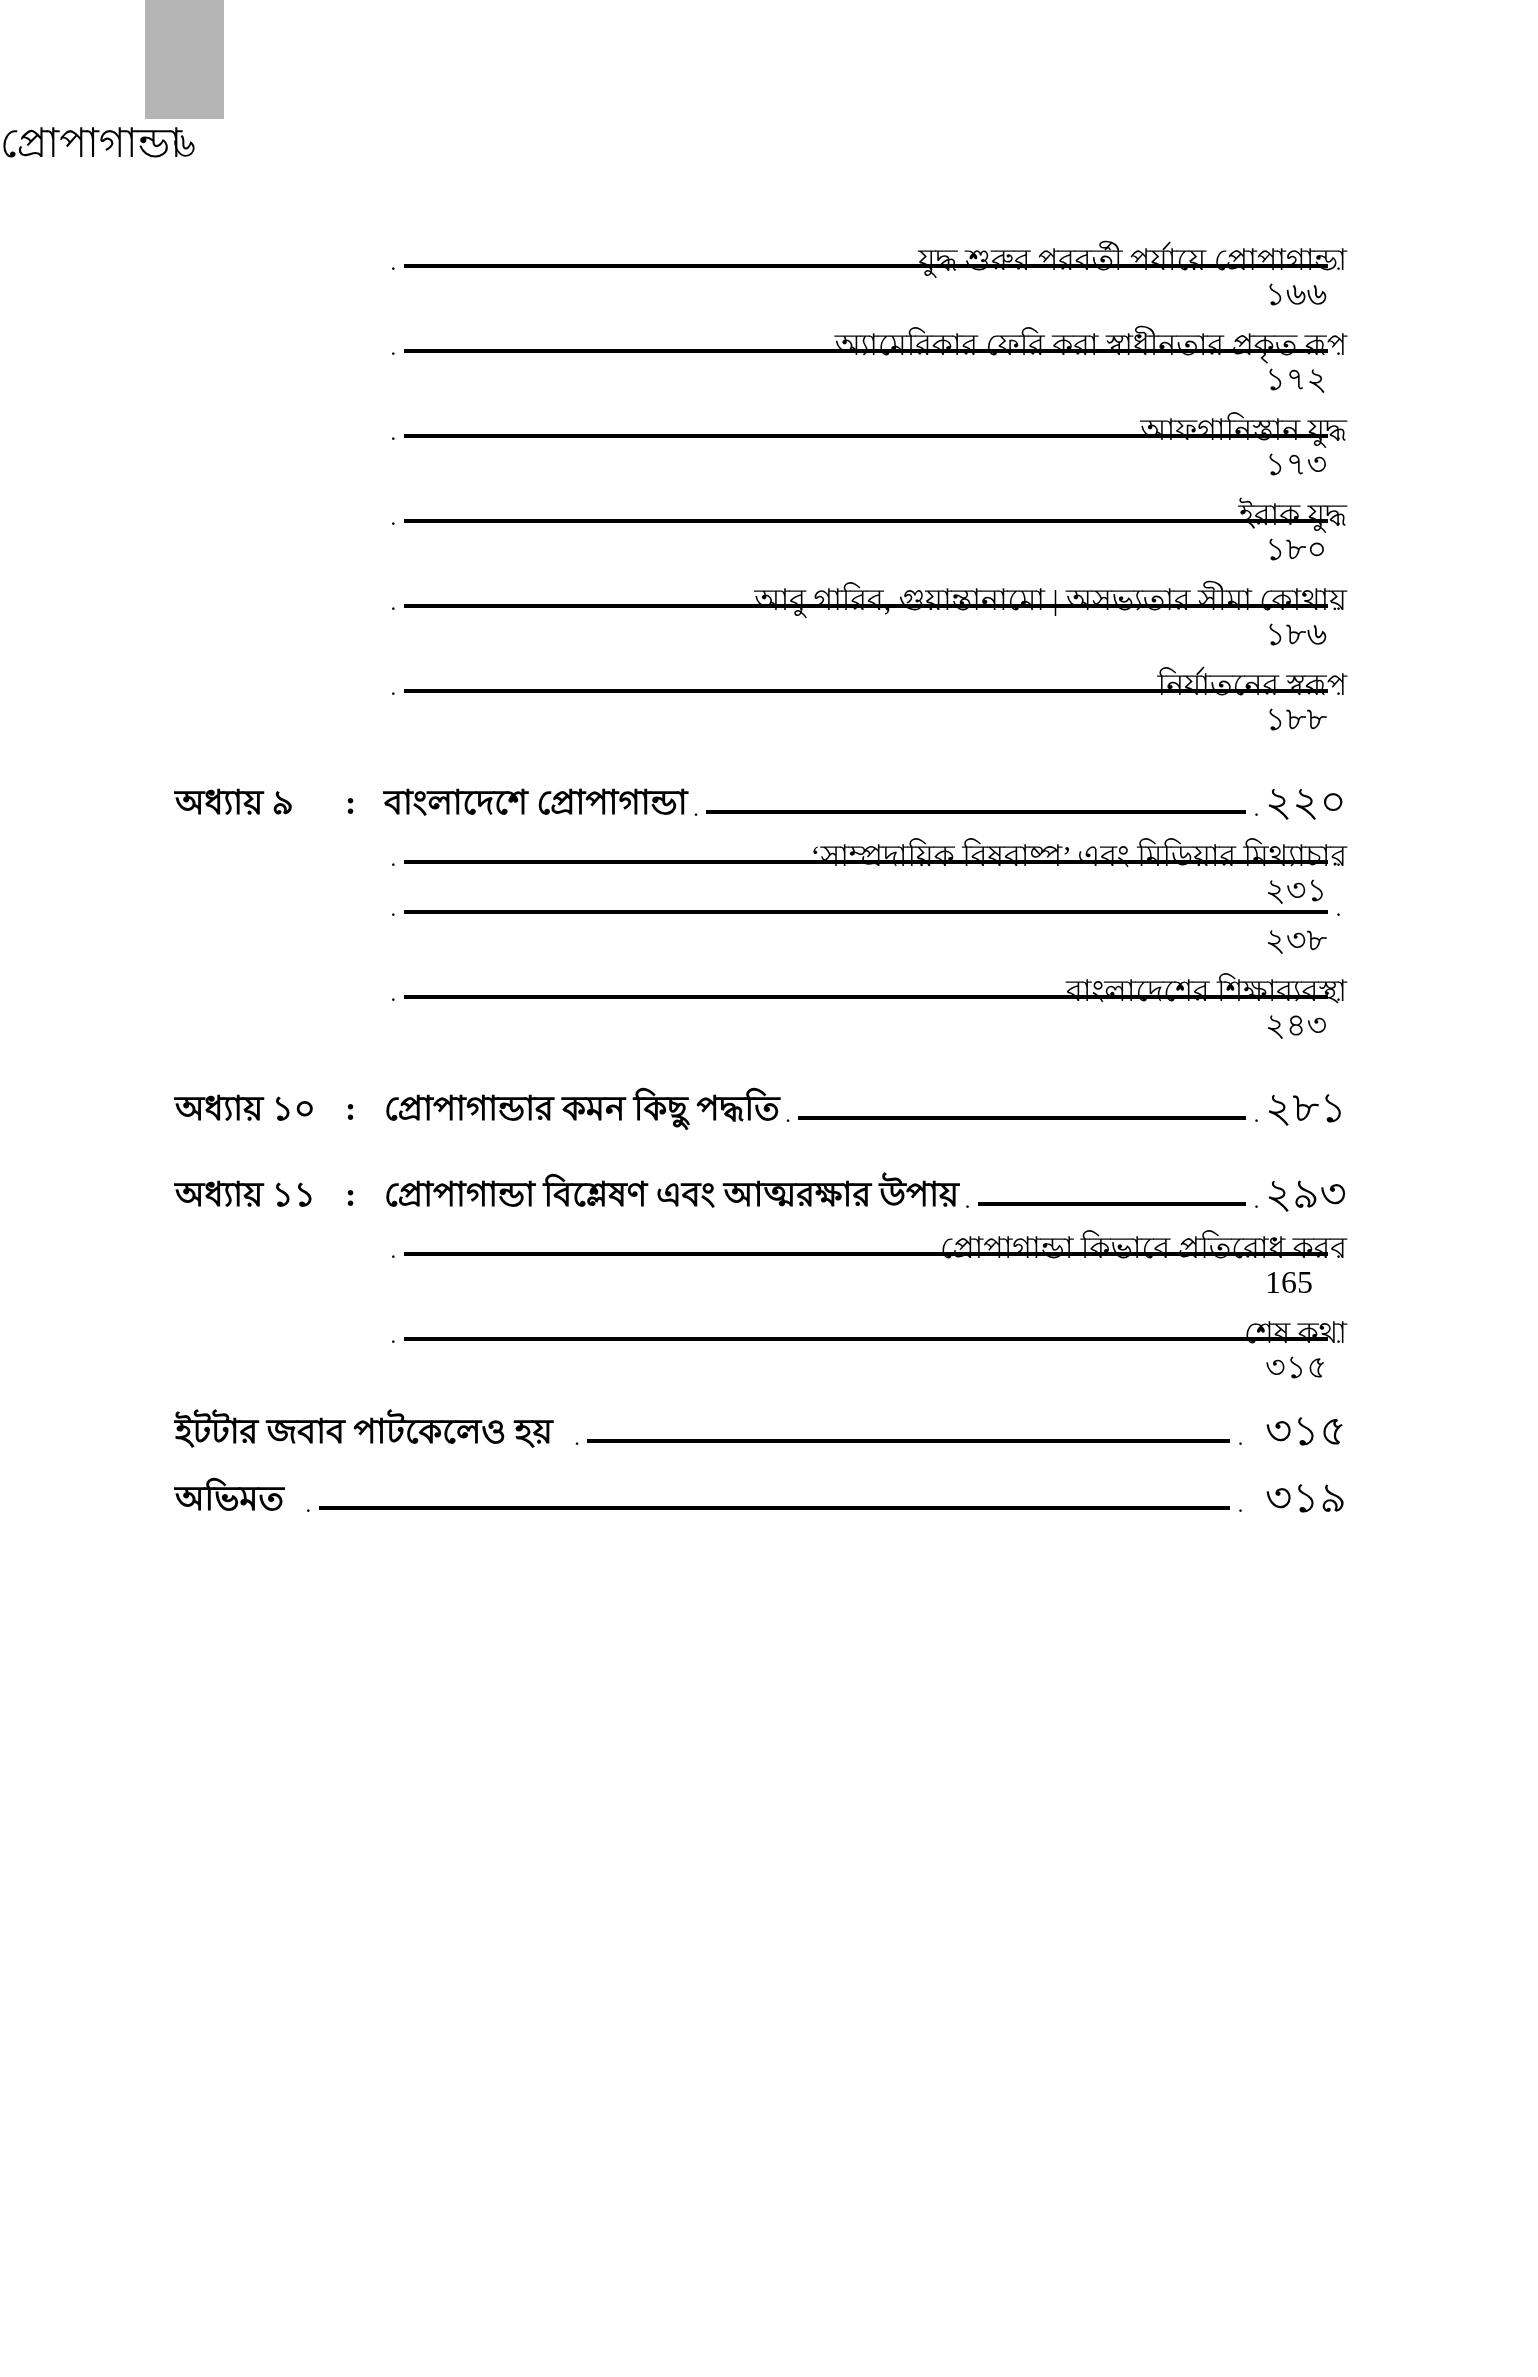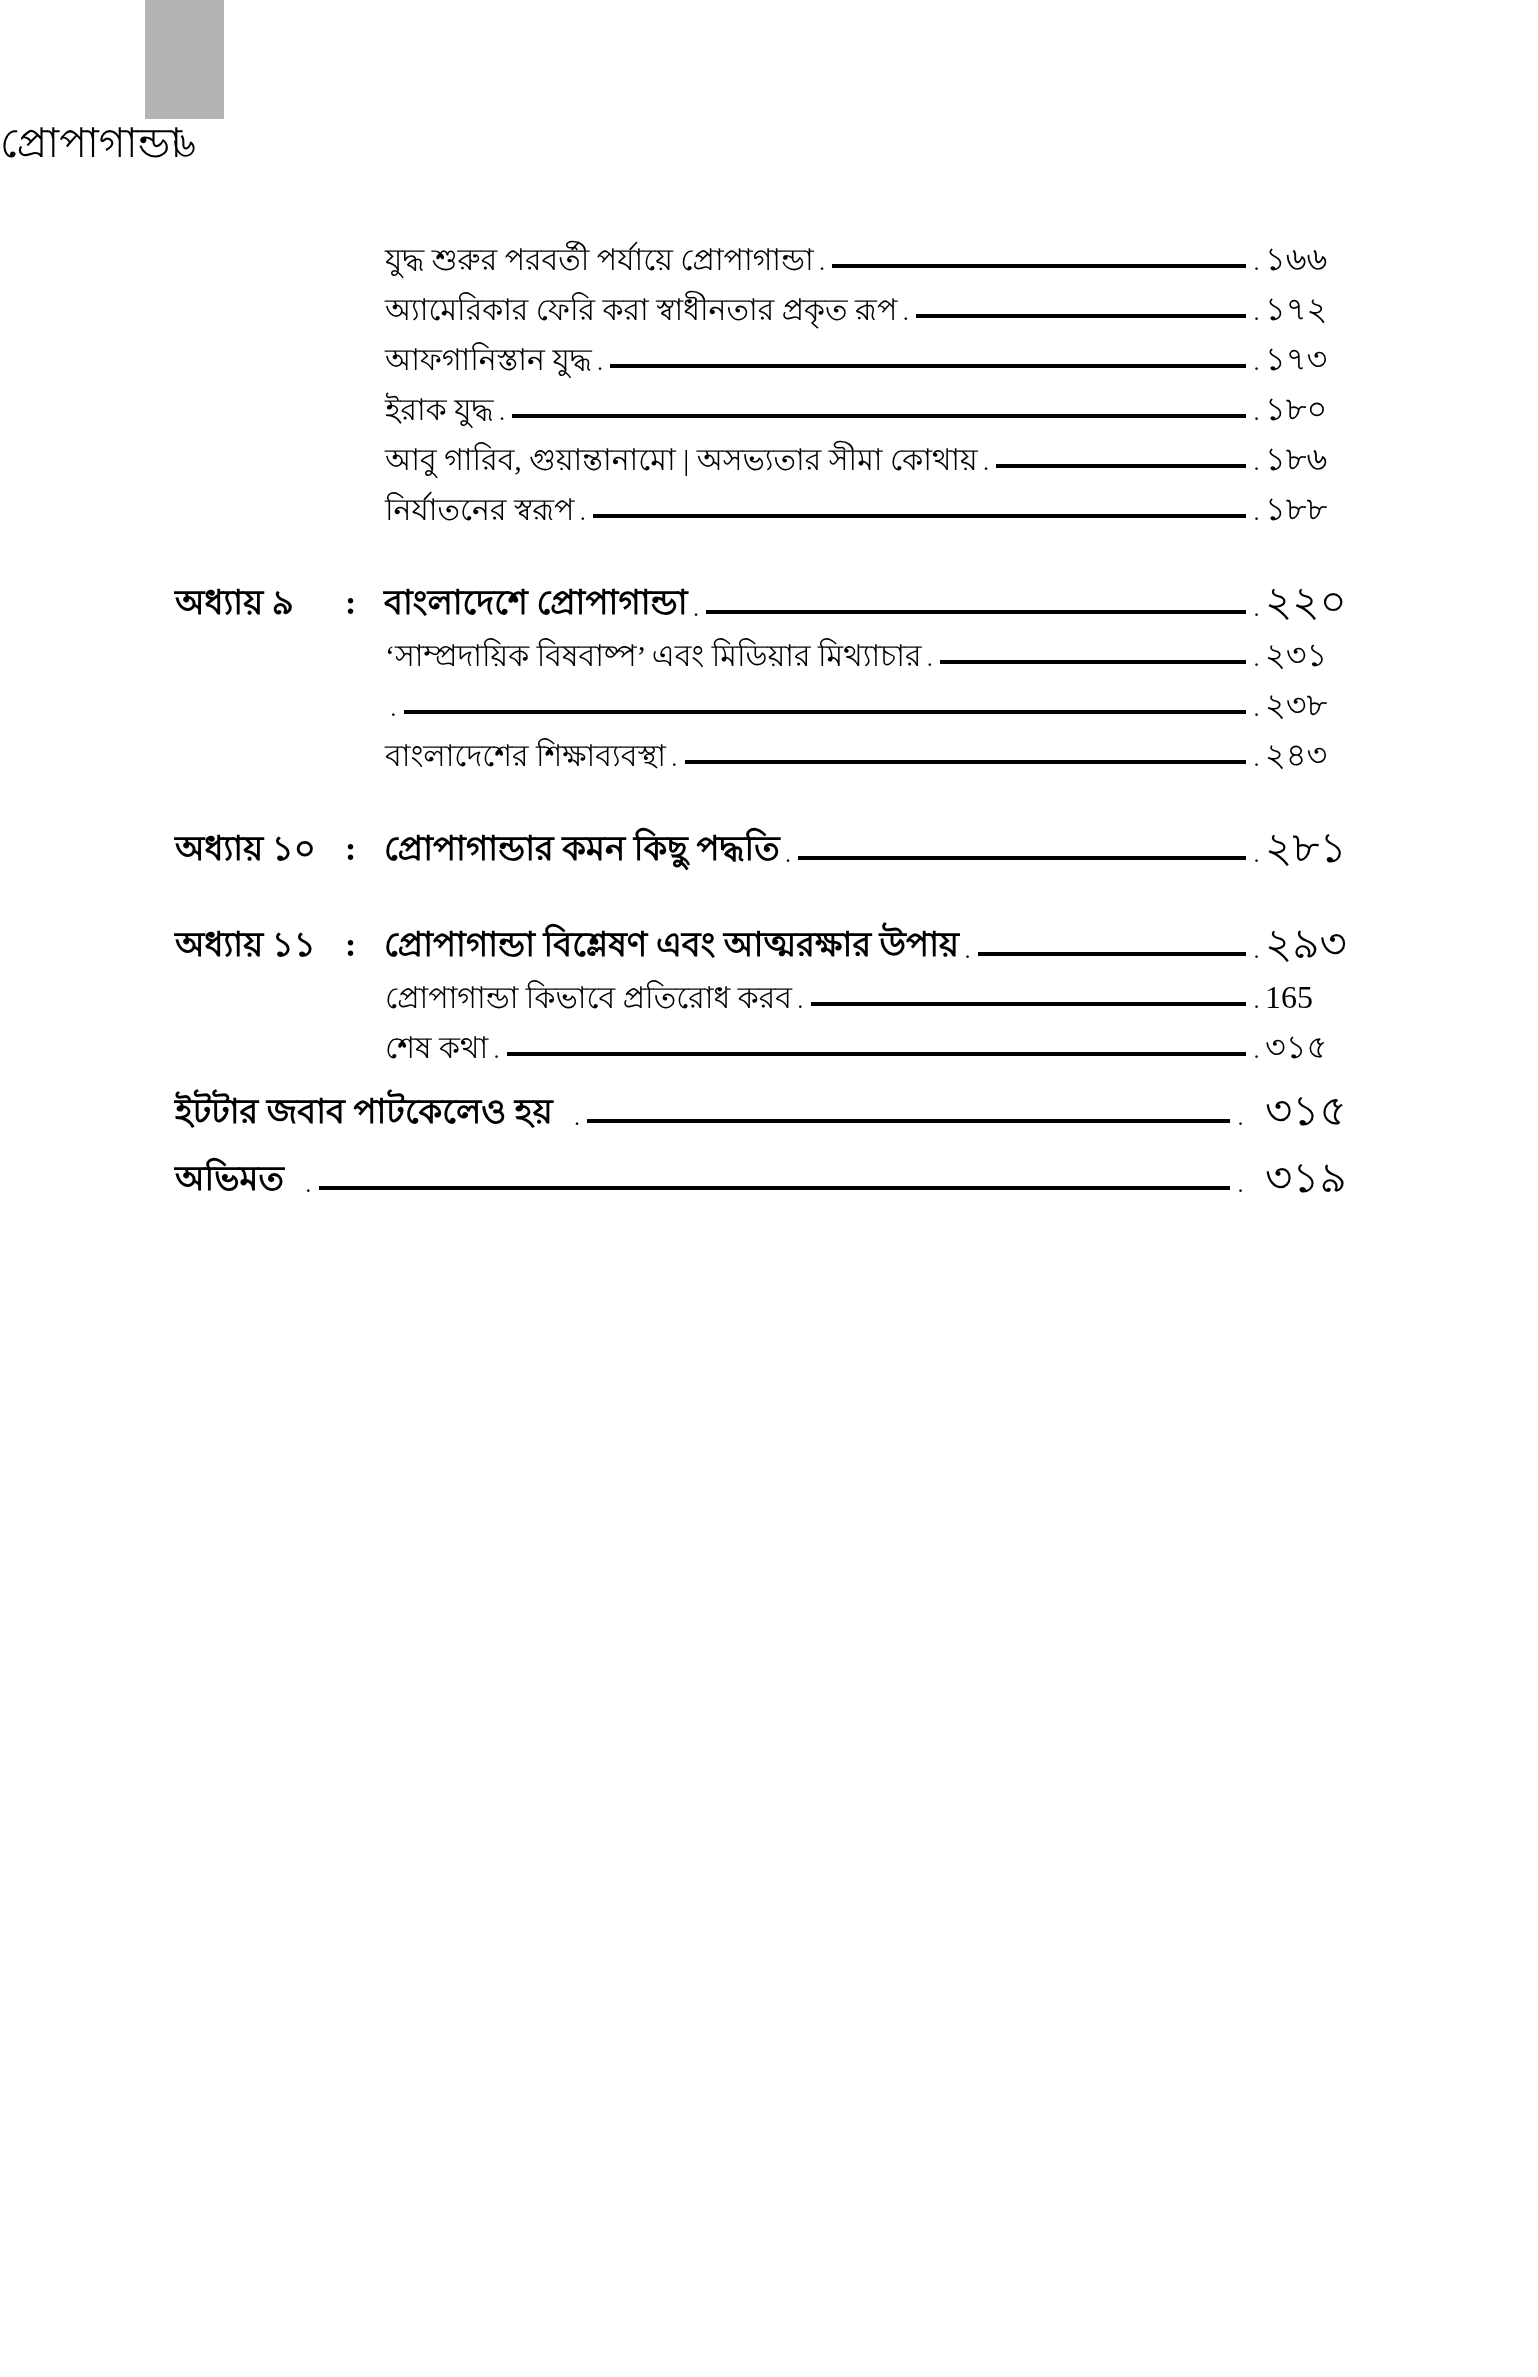--- a/index.html
+++ b/index.html
@@ -29,31 +29,31 @@
   }
   .toc{
     position:absolute;left:175px;right:191px;top:242px;
   }
   .row{
     display:flex;align-items:flex-end;
     margin:0 0 15px 0;
     font-size:30px;line-height:35px;
     white-space:nowrap;
   }
-  .row.indent{padding-left:210px;}
+  .row.indent{padding-left:210px;flex-direction:column;}
   .row.chapter{
     font-weight:bold;font-size:34px;line-height:41px;
     margin-top:45px;
   }
   .row.root{
     font-weight:bold;font-size:34px;line-height:41px;
     margin-top:26px;
     gap:16px;
   }
-  .label{flex:0 0 170px;margin-top:10px;}
+  .label{flex:0 0 170px;}
   .colon{flex:0 0 39px;}
   .title{flex:0 0 auto;}
   .leader{
     flex:1 1 auto;position:relative;align-self:stretch;
     margin:0 3.7px;min-width:37px;
   }
   .leader::before{
     content:".";position:absolute;left:1.9px;bottom:2.8px;
     font-size:22.4px;font-weight:normal;line-height:1;
   }

